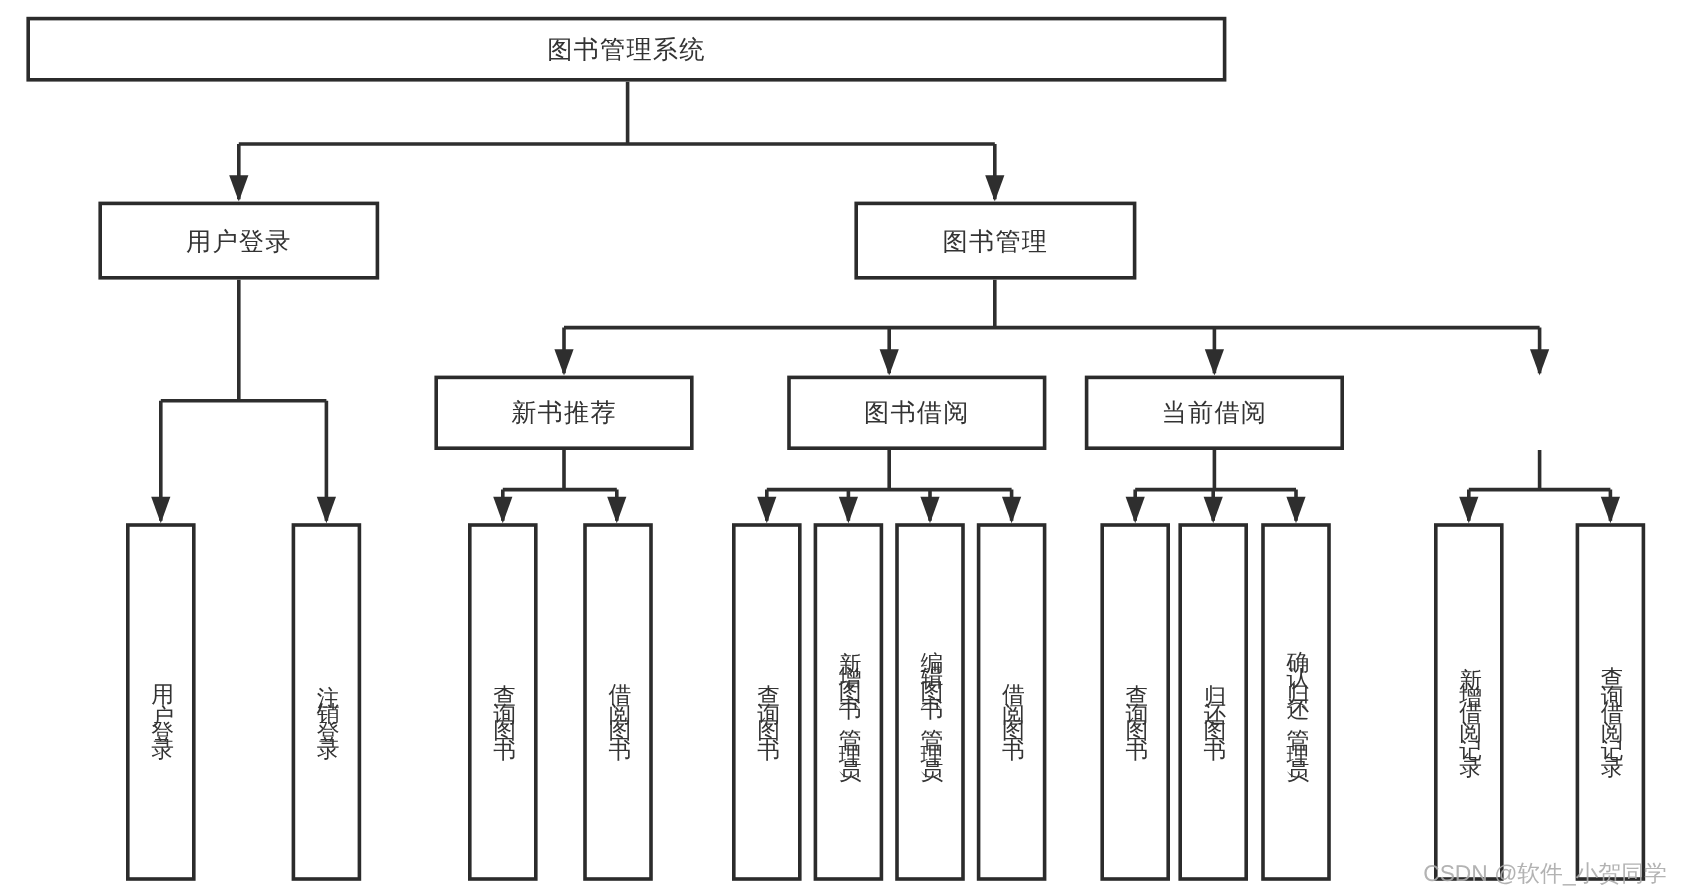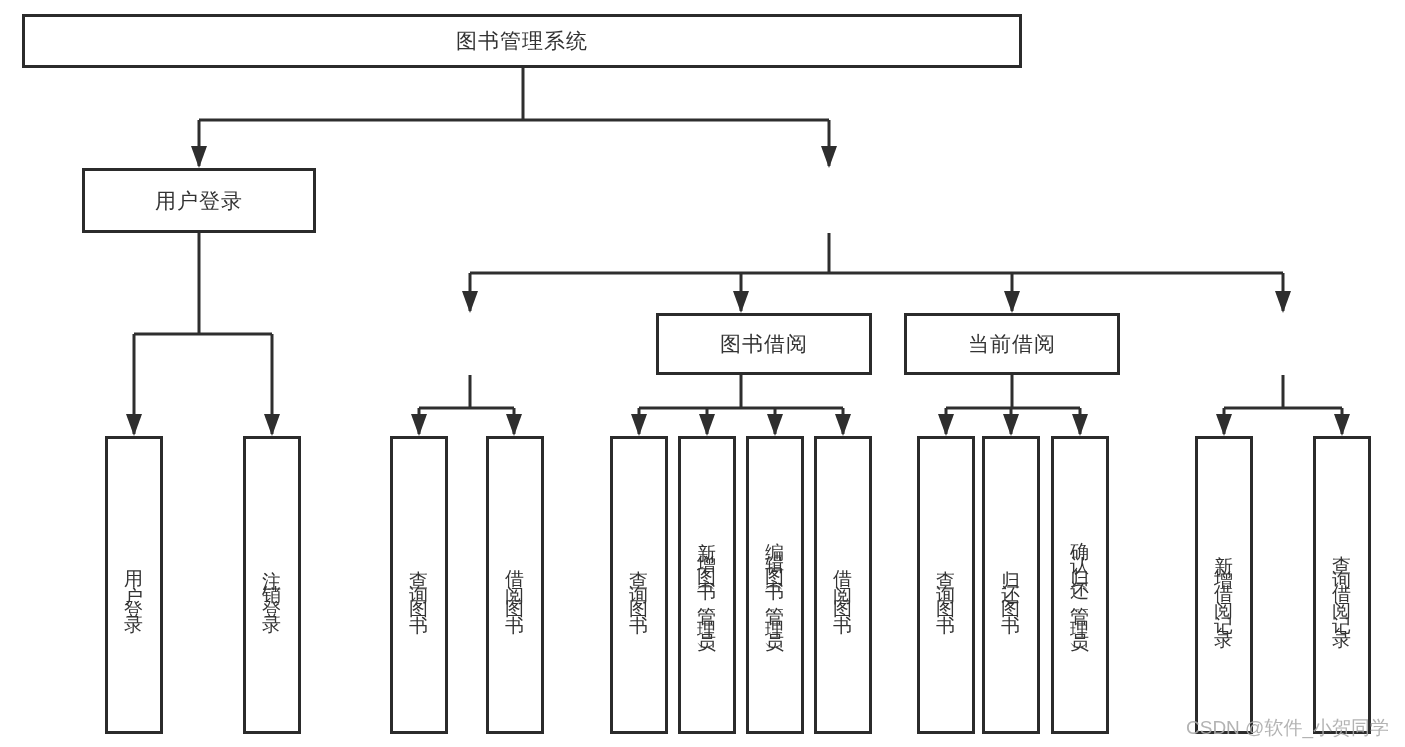--- a/index.html
+++ b/index.html
@@ -24,20 +24,21 @@
   }
   .node {
     position: absolute;
     box-sizing: border-box;
     border: 3px solid #2b2b2b;
     background: #ffffff;
     color: #333333;
     display: flex;
     align-items: center;
     justify-content: center;
+    font-family: Liberation Mono, monospace;
   }
   .hbox {
     font-size: 21px;
     letter-spacing: 1px;
   }
   .vbox {
     width: 58px;
     top: 436px;
     height: 298px;
     font-size: 19px;
@@ -106,21 +107,23 @@
       <use href="#arrow" x="1011" y="436"></use>
       <use href="#arrow" x="1080" y="436"></use>
       <use href="#arrow" x="1224" y="436"></use>
       <use href="#arrow" x="1342" y="436"></use>
     </g>
   </svg>
 
   <div class="node hbox" style="left:22px; top:14px; width:1000px; height:54px;">图书管理系统</div>
 
   <div class="node hbox" style="left:82px; top:168px; width:234px; height:65px;">用户登录</div>
+  <div class="node hbox" style="left:712px; top:168px; width:235px; height:65px;">图书管理</div>
 
+  <div class="node hbox" style="left:362px; top:313px; width:216px; height:62px;">新书推荐</div>
   <div class="node hbox" style="left:656px; top:313px; width:216px; height:62px;">图书借阅</div>
   <div class="node hbox" style="left:904px; top:313px; width:216px; height:62px;">当前借阅</div>
 
   <div class="node vbox" style="left:105px;">
     <span class="vtext">用户登录</span>
   </div>
   <div class="node vbox" style="left:243px;">
     <span class="vtext">注销登录</span>
   </div>
 

